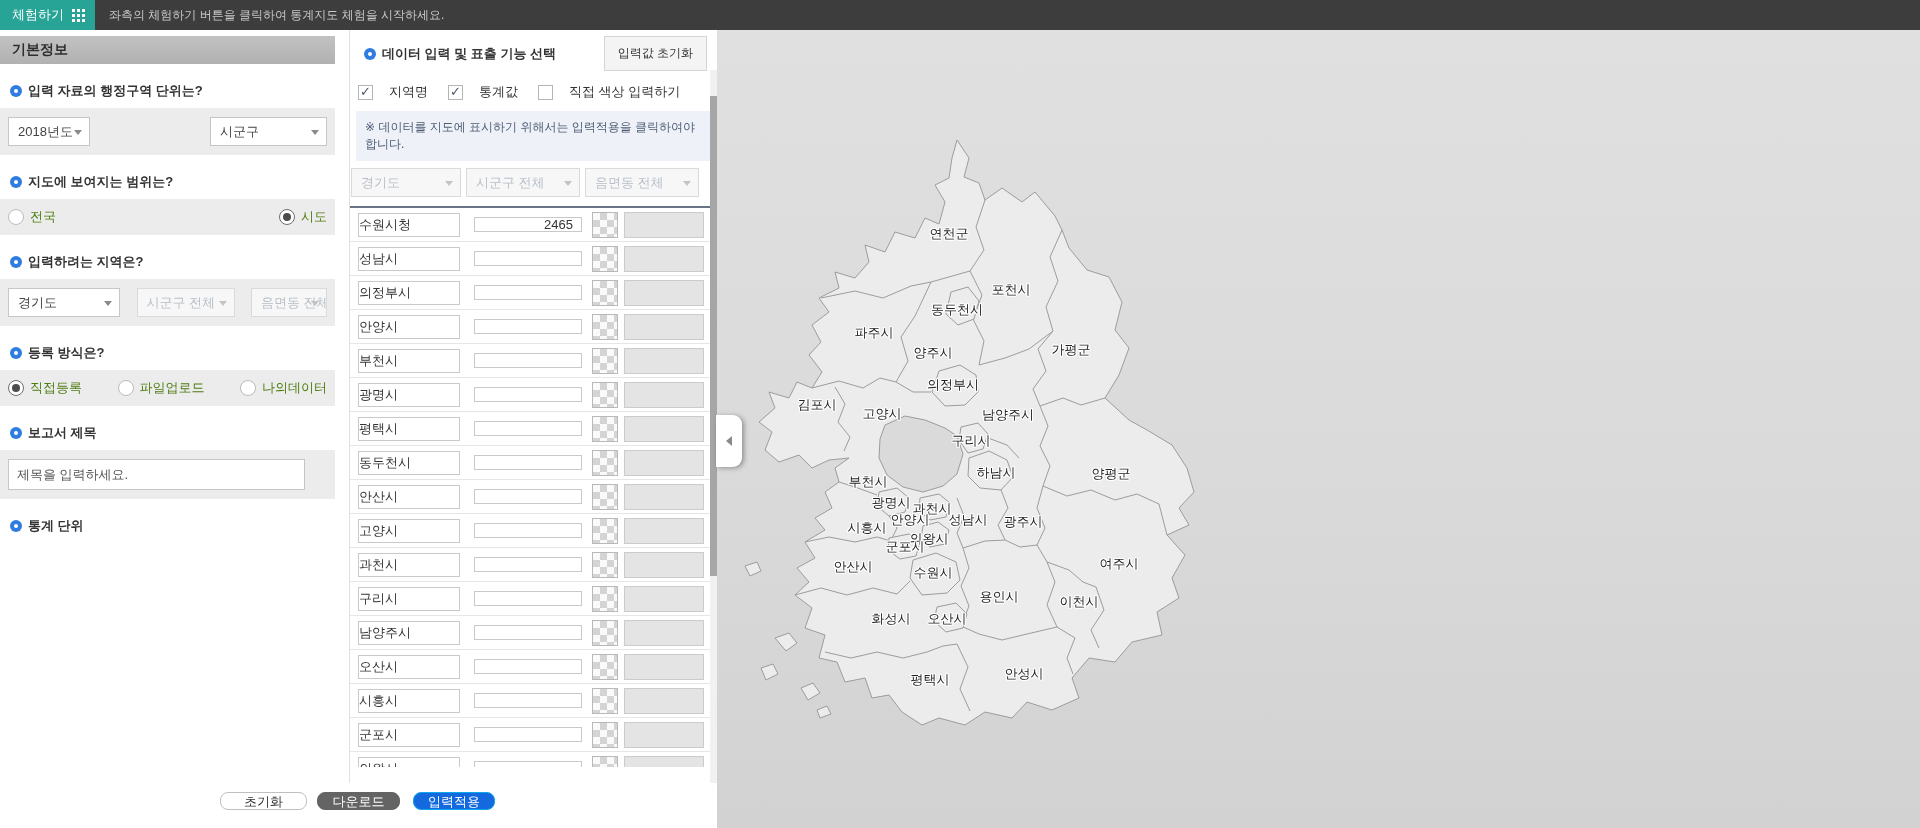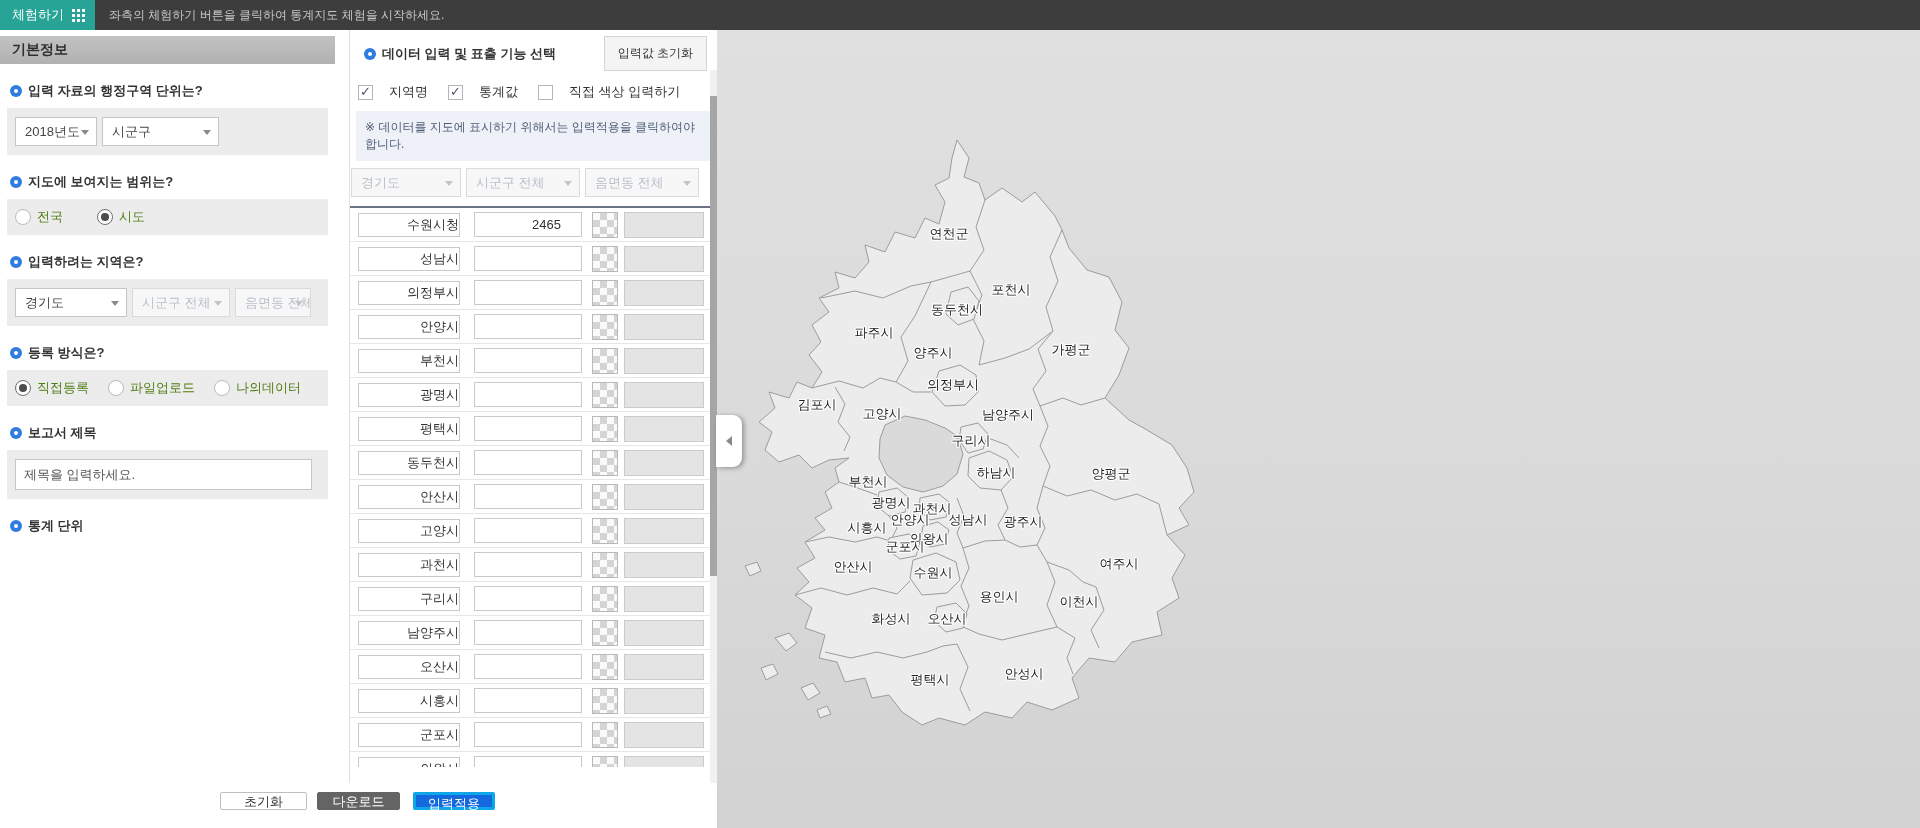--- a/index.html
+++ b/index.html
@@ -17,21 +17,21 @@
 
   
   .sidebar { position:absolute; left:0; top:30px; width:335px; height:753px; background:#fff; }
   .panel-hd { height:28px; margin-top:6px; background:linear-gradient(#c2c2c2,#b1b1b1);
     display:flex; align-items:center; padding:0 12px; font-weight:bold; font-size:14px; color:#2e2e2e; }
   .q-label { display:flex; align-items:center; gap:6px; margin:18px 10px 8px 10px;
     font-weight:bold; font-size:13px; color:#333; }
   .bullet { width:12px; height:12px; border-radius:50%; background:#2f7de1; position:relative; flex:none; }
   .bullet::after { content:''; position:absolute; left:4px; top:4px; width:4px; height:4px;
     border-radius:50%; background:#fff; }
-  .graybox { background:#ececec; margin:0 7px; padding:9px 8px; display:flex; align-items:center; gap:5px; }
+  .graybox { background:#ececec; margin:0 0; padding:9px 8px; display:flex; align-items:center; gap:5px;justify-content:space-between; }
 
   .selectbox { position:relative; height:29px; line-height:27px; background:#fff;
     border:1px solid #c6c6c6; padding:0 20px 0 9px; color:#444; font-size:13px;
     white-space:nowrap; overflow:hidden; cursor:pointer; }
   .selectbox .caret { position:absolute; right:7px; top:12px; width:0; height:0;
     border-left:4px solid transparent; border-right:4px solid transparent; border-top:5px solid #8a8a8a; }
   .selectbox.disabled { color:#b7bfc9; border-color:#dadada; background:#f7f7f7; cursor:default; }
   .selectbox.disabled .caret { border-top-color:#c4c4c4; }
 
   .radio-item { display:flex; align-items:center; gap:6px; cursor:pointer; }
@@ -60,39 +60,39 @@
   .check-item { display:flex; align-items:center; gap:16px; cursor:pointer; }
   .checkbox { width:15px; height:15px; border:1px solid #b5b5b5; background:#fff; position:relative; flex:none; }
   .checkbox.checked::after { content:'✓'; position:absolute; left:1px; top:-2px; font-size:13px;
     font-weight:bold; color:#4d5668; }
   .notice { margin:10px 6px 0 6px; background:#eef1f8; color:#4d5c74; font-size:12px;
     padding:8px 9px; }
   .filter-row { display:flex; gap:5px; margin:7px 0 0 1px; }
   .table-wrap { margin-top:9px; border-top:2px solid #6a7383; height:561px; overflow:hidden; }
   .trow { height:34px; display:flex; align-items:center; border-bottom:1px solid #e6e6e6; }
   .region-input { margin-left:8px; width:102px; height:24px; border:1px solid #c9c9c9;
-    text-align:right; font-size:13px; color:#333; font-family:inherit; background:#fff; }
-  .value-input { margin-left:14px; width:108px; height:25px; border:1px solid #c9c9c9;
-    text-align:right; padding-right:20px; font-size:13px; color:#333; font-family:inherit; background:#fff; }
+    text-align:left; font-size:13px; color:#333; font-family:inherit; background:#fff; }
+  .value-input { margin-left:14px; width:108px; height:15px; border:1px solid #c9c9c9;
+    text-align:right; padding-right:8px; font-size:13px; color:#333; font-family:inherit; background:#fff; }
   .swatch { margin-left:10px; width:26px; height:26px; border:1px solid #b9b9b9; background-color:#fafafa;
     background-image:linear-gradient(45deg,#d4d4d4 25%,transparent 25%,transparent 75%,#d4d4d4 75%),
                      linear-gradient(45deg,#d4d4d4 25%,transparent 25%,transparent 75%,#d4d4d4 75%);
     background-size:14px 14px; background-position:0 0,7px 7px; cursor:pointer; }
   .colorbox-disabled { margin-left:6px; width:80px; height:26px; background:#e4e4e4; border:1px solid #cbcbcb; }
 
   .vscroll { position:absolute; right:0; top:40px; bottom:0; width:7px; background:#f1f1f1; }
   .vscroll-thumb { position:absolute; left:0; top:26px; width:7px; height:480px; background:#a6a6a6; cursor:pointer; }
 
   
   .footer { position:absolute; left:0; top:783px; width:717px; height:45px; background:#fff; z-index:20; }
-  .footer button { position:absolute; top:9px; height:18px; font-size:13px; border-radius:2px;
+  .footer button { position:absolute; top:9px; height:18px; font-size:13px; border-radius:8px;
     cursor:pointer; font-family:inherit; }
   .btn-reset { left:220px; width:87px; background:#fff; border:1px solid #bfbfbf; color:#333; }
   .btn-download { left:317px; width:83px; background:#646464; border:1px solid #646464; color:#fff; }
-  .btn-apply { left:413px; width:82px; background:#1569df; border:3px solid #0ea5e9; color:#fff; }
+  .btn-apply { left:413px; width:82px; background:#1569df; border:1px solid #0ea5e9; color:#fff; }
 
   
   .map { position:absolute; left:717px; top:30px; width:1203px; height:798px;
     background:linear-gradient(180deg,#e0e0e0 0%,#dadada 55%,#d2d2d2 100%); overflow:hidden; cursor:grab; }
   .map svg { position:absolute; left:0; top:0; }
   .map-label { position:absolute; transform:translate(-50%,-50%); font-size:13px; color:#222;
     white-space:nowrap; text-shadow:-1px 0 0 #fff,1px 0 0 #fff,0 -1px 0 #fff,0 1px 0 #fff,
     -1px -1px 0 #fff,1px 1px 0 #fff,1px -1px 0 #fff,-1px 1px 0 #fff; pointer-events:none; }
 
   .collapse-tab { position:absolute; left:716px; top:415px; width:26px; height:52px; background:#fff;

